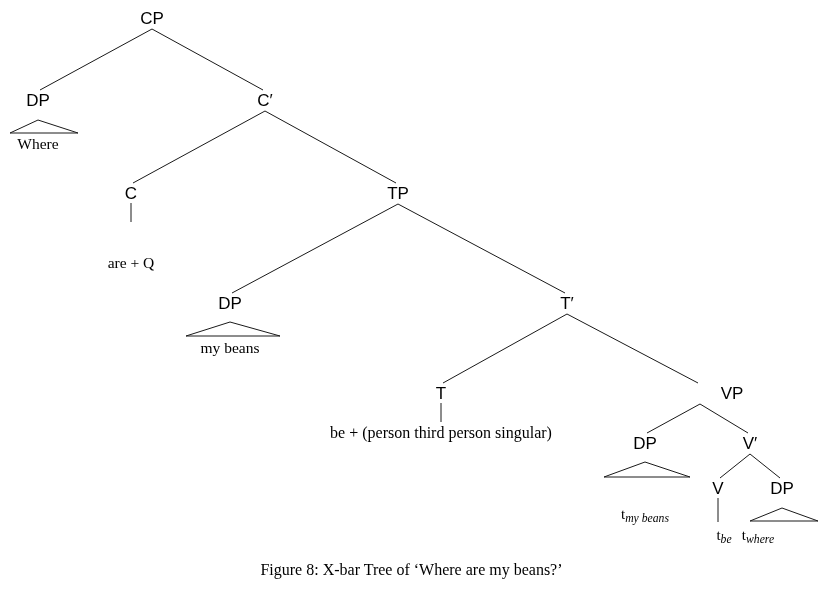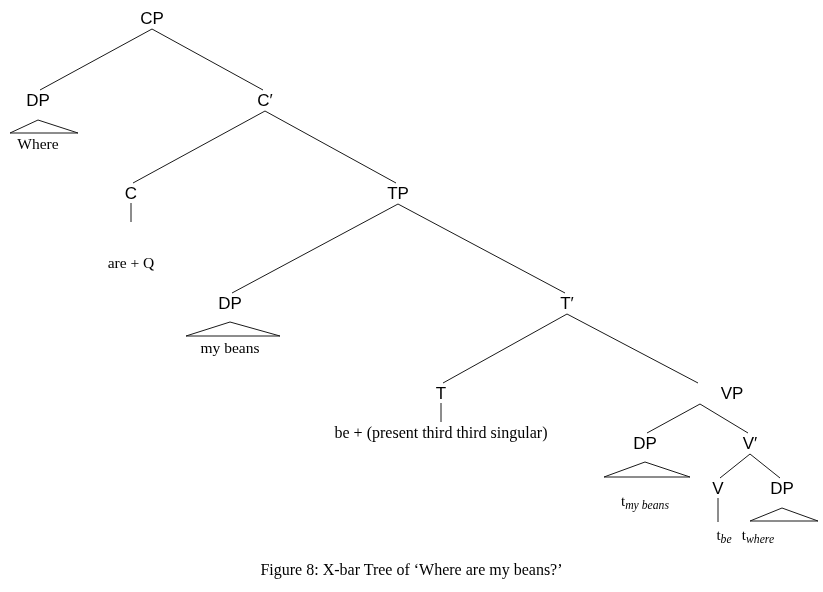--- a/index.html
+++ b/index.html
@@ -119,20 +119,20 @@
       <div class="node" style="left: 700px; top: 393px; margin-left: 32px;">VP</div>
       <div class="node" style="left: 645px; top: 443px;">DP</div>
       <div class="node" style="left: 750px; top: 443px;">V′</div>
       <div class="node" style="left: 718px; top: 488px;">V</div>
       <div class="node" style="left: 782px; top: 488px;">DP</div>
     </div>
   <div id="leaf-layer">
       <div class="leaf" style="left: 38px; top: 144px;">Where</div>
       <div class="leaf" style="left: 131px; top: 233px; margin-top: 30px;">are + Q</div>
       <div class="leaf" style="left: 230px; top: 348px;">my beans</div>
-      <div class="leaf big" style="left: 441px; top: 433px;">be + (present third third singular)</div>
-      <div class="trace" style="left: 645px; top: 501px; text-align: center;"><span>t</span><sub>my beans</sub></div>
+      <div class="leaf big" style="left: 441px; top: 433px;">be + (person third person singular)</div>
+      <div class="trace" style="left: 645px; top: 514px; text-align: center;"><span>t</span><sub>my beans</sub></div>
       <div class="trace" style="left: 724px; top: 535px;"><span>t</span><sub>be</sub></div>
       <div class="trace" style="left: 758px; top: 535px;"><span>t</span><sub>where</sub></div>
     </div>
 
   <div class="caption">Figure 8: X-bar Tree of ‘Where are my beans?’</div>
 </div>
 
 </body></html>

